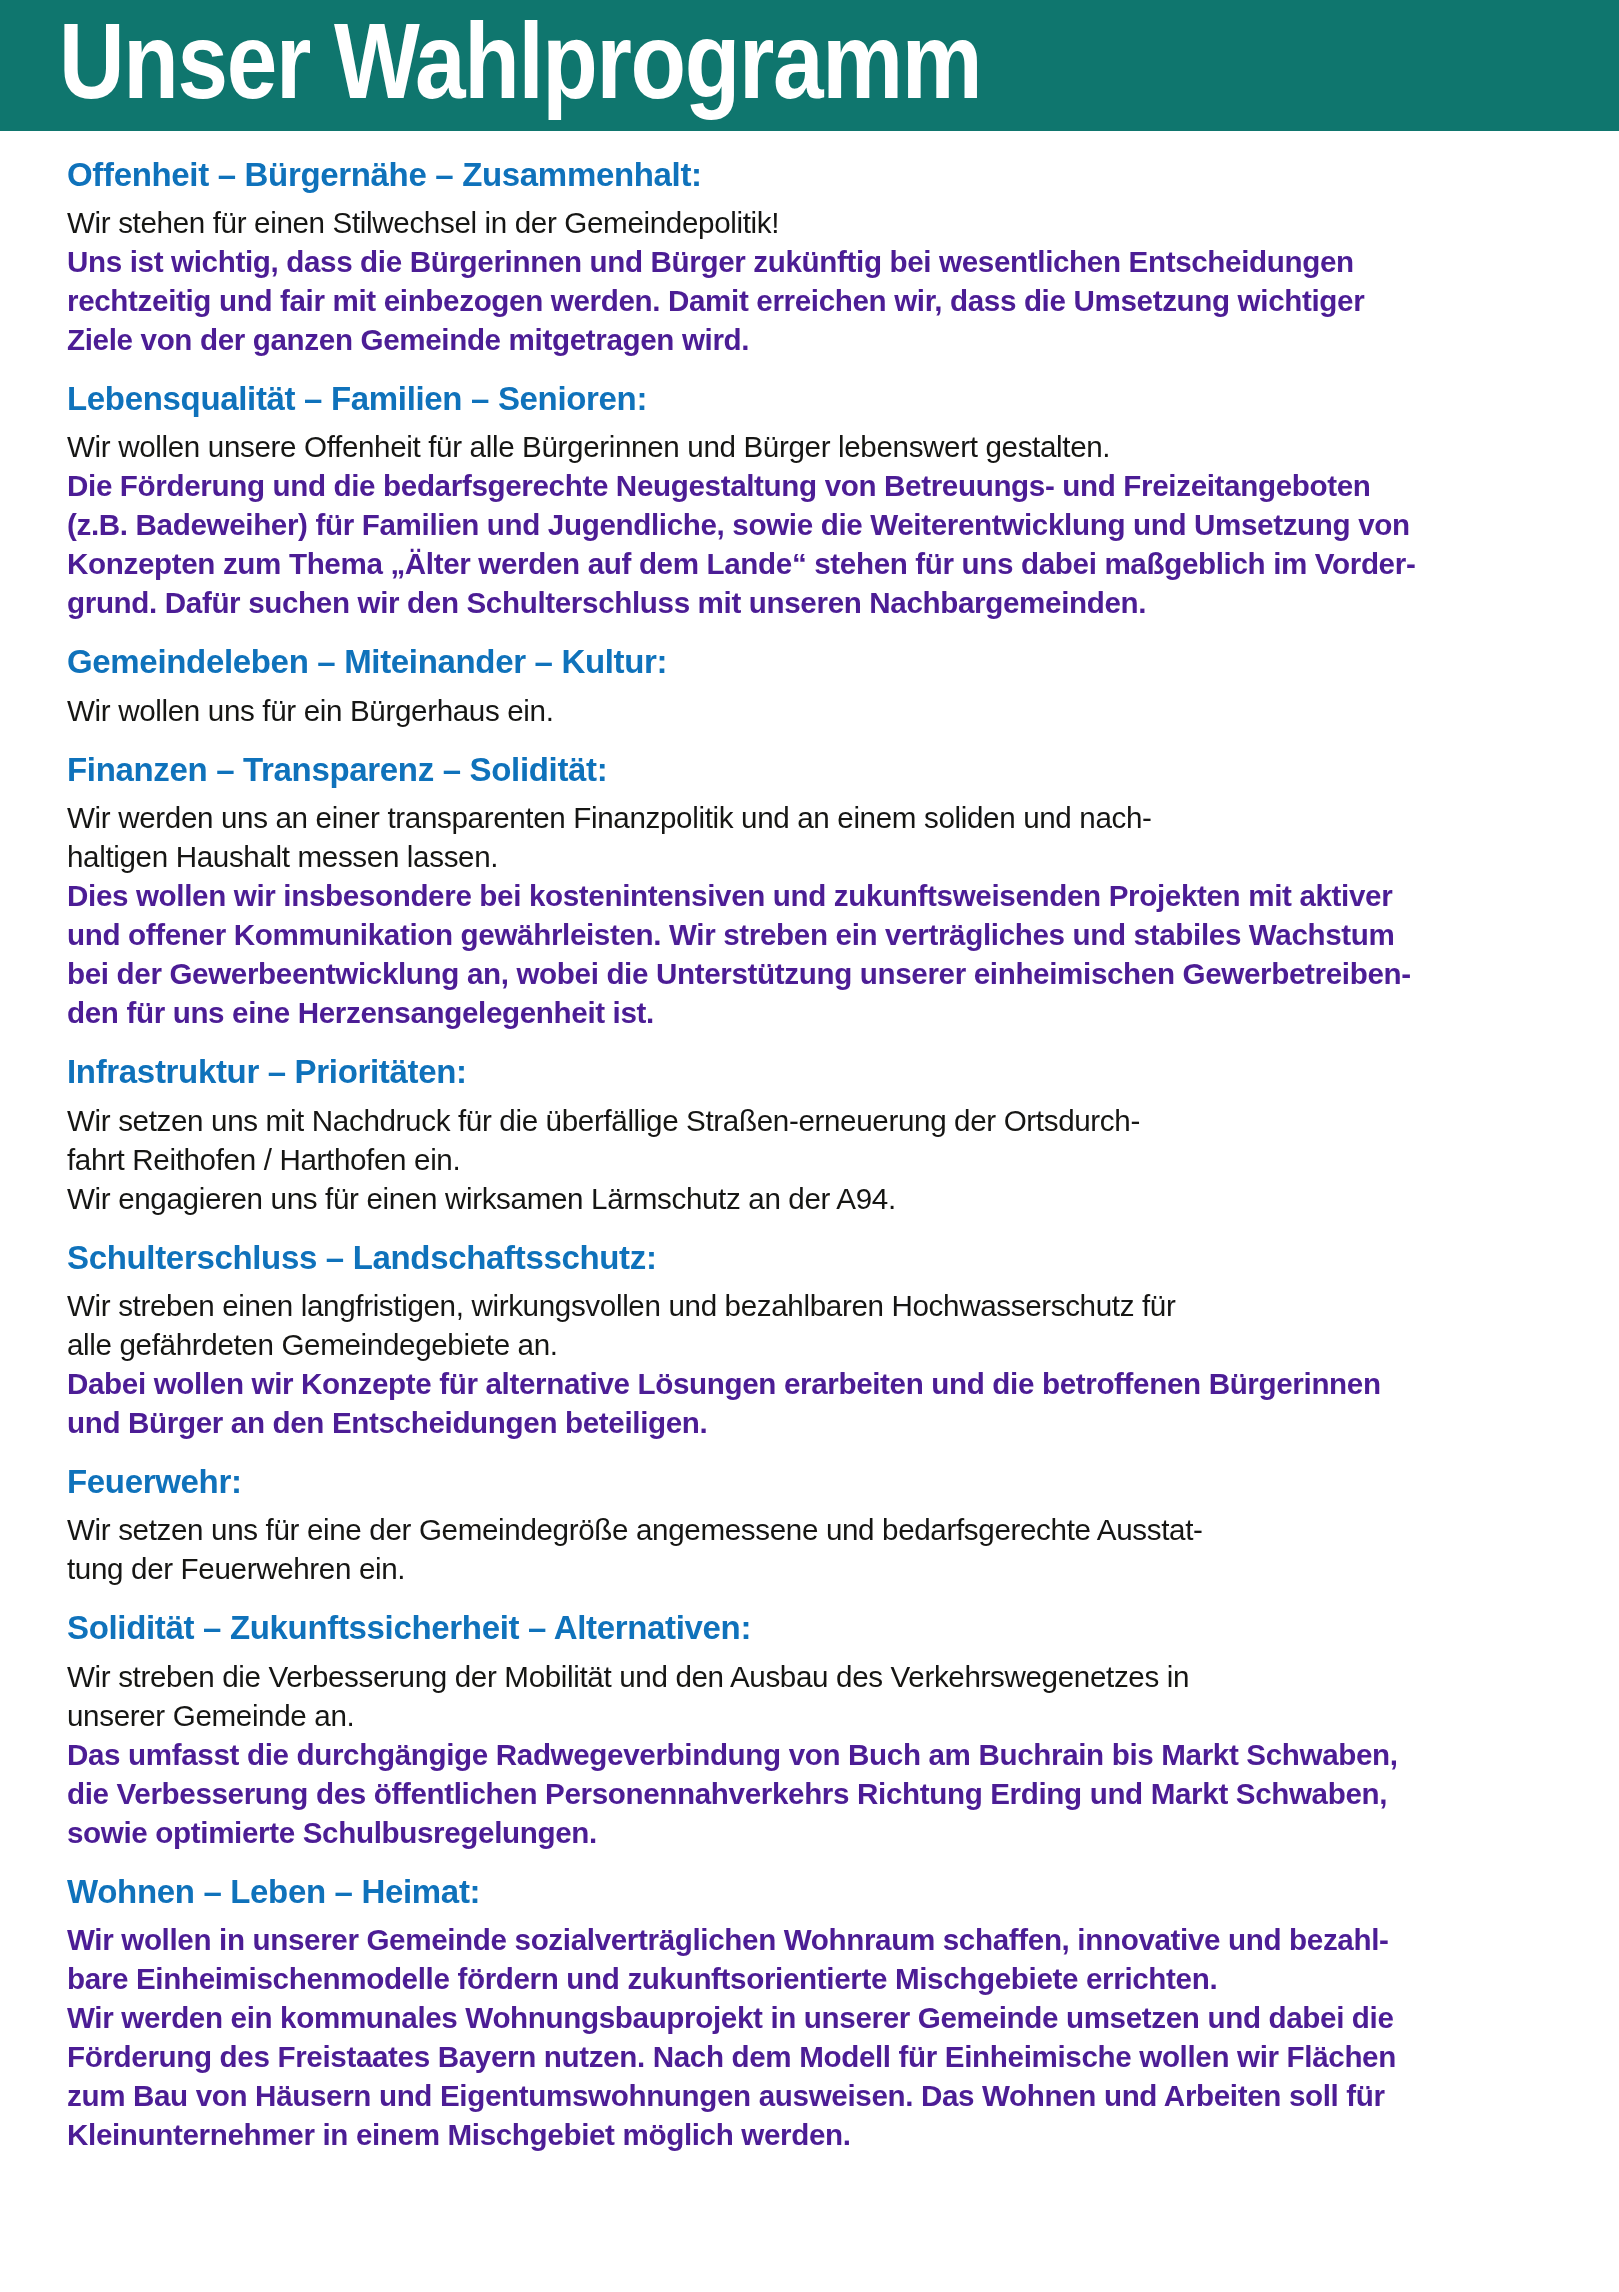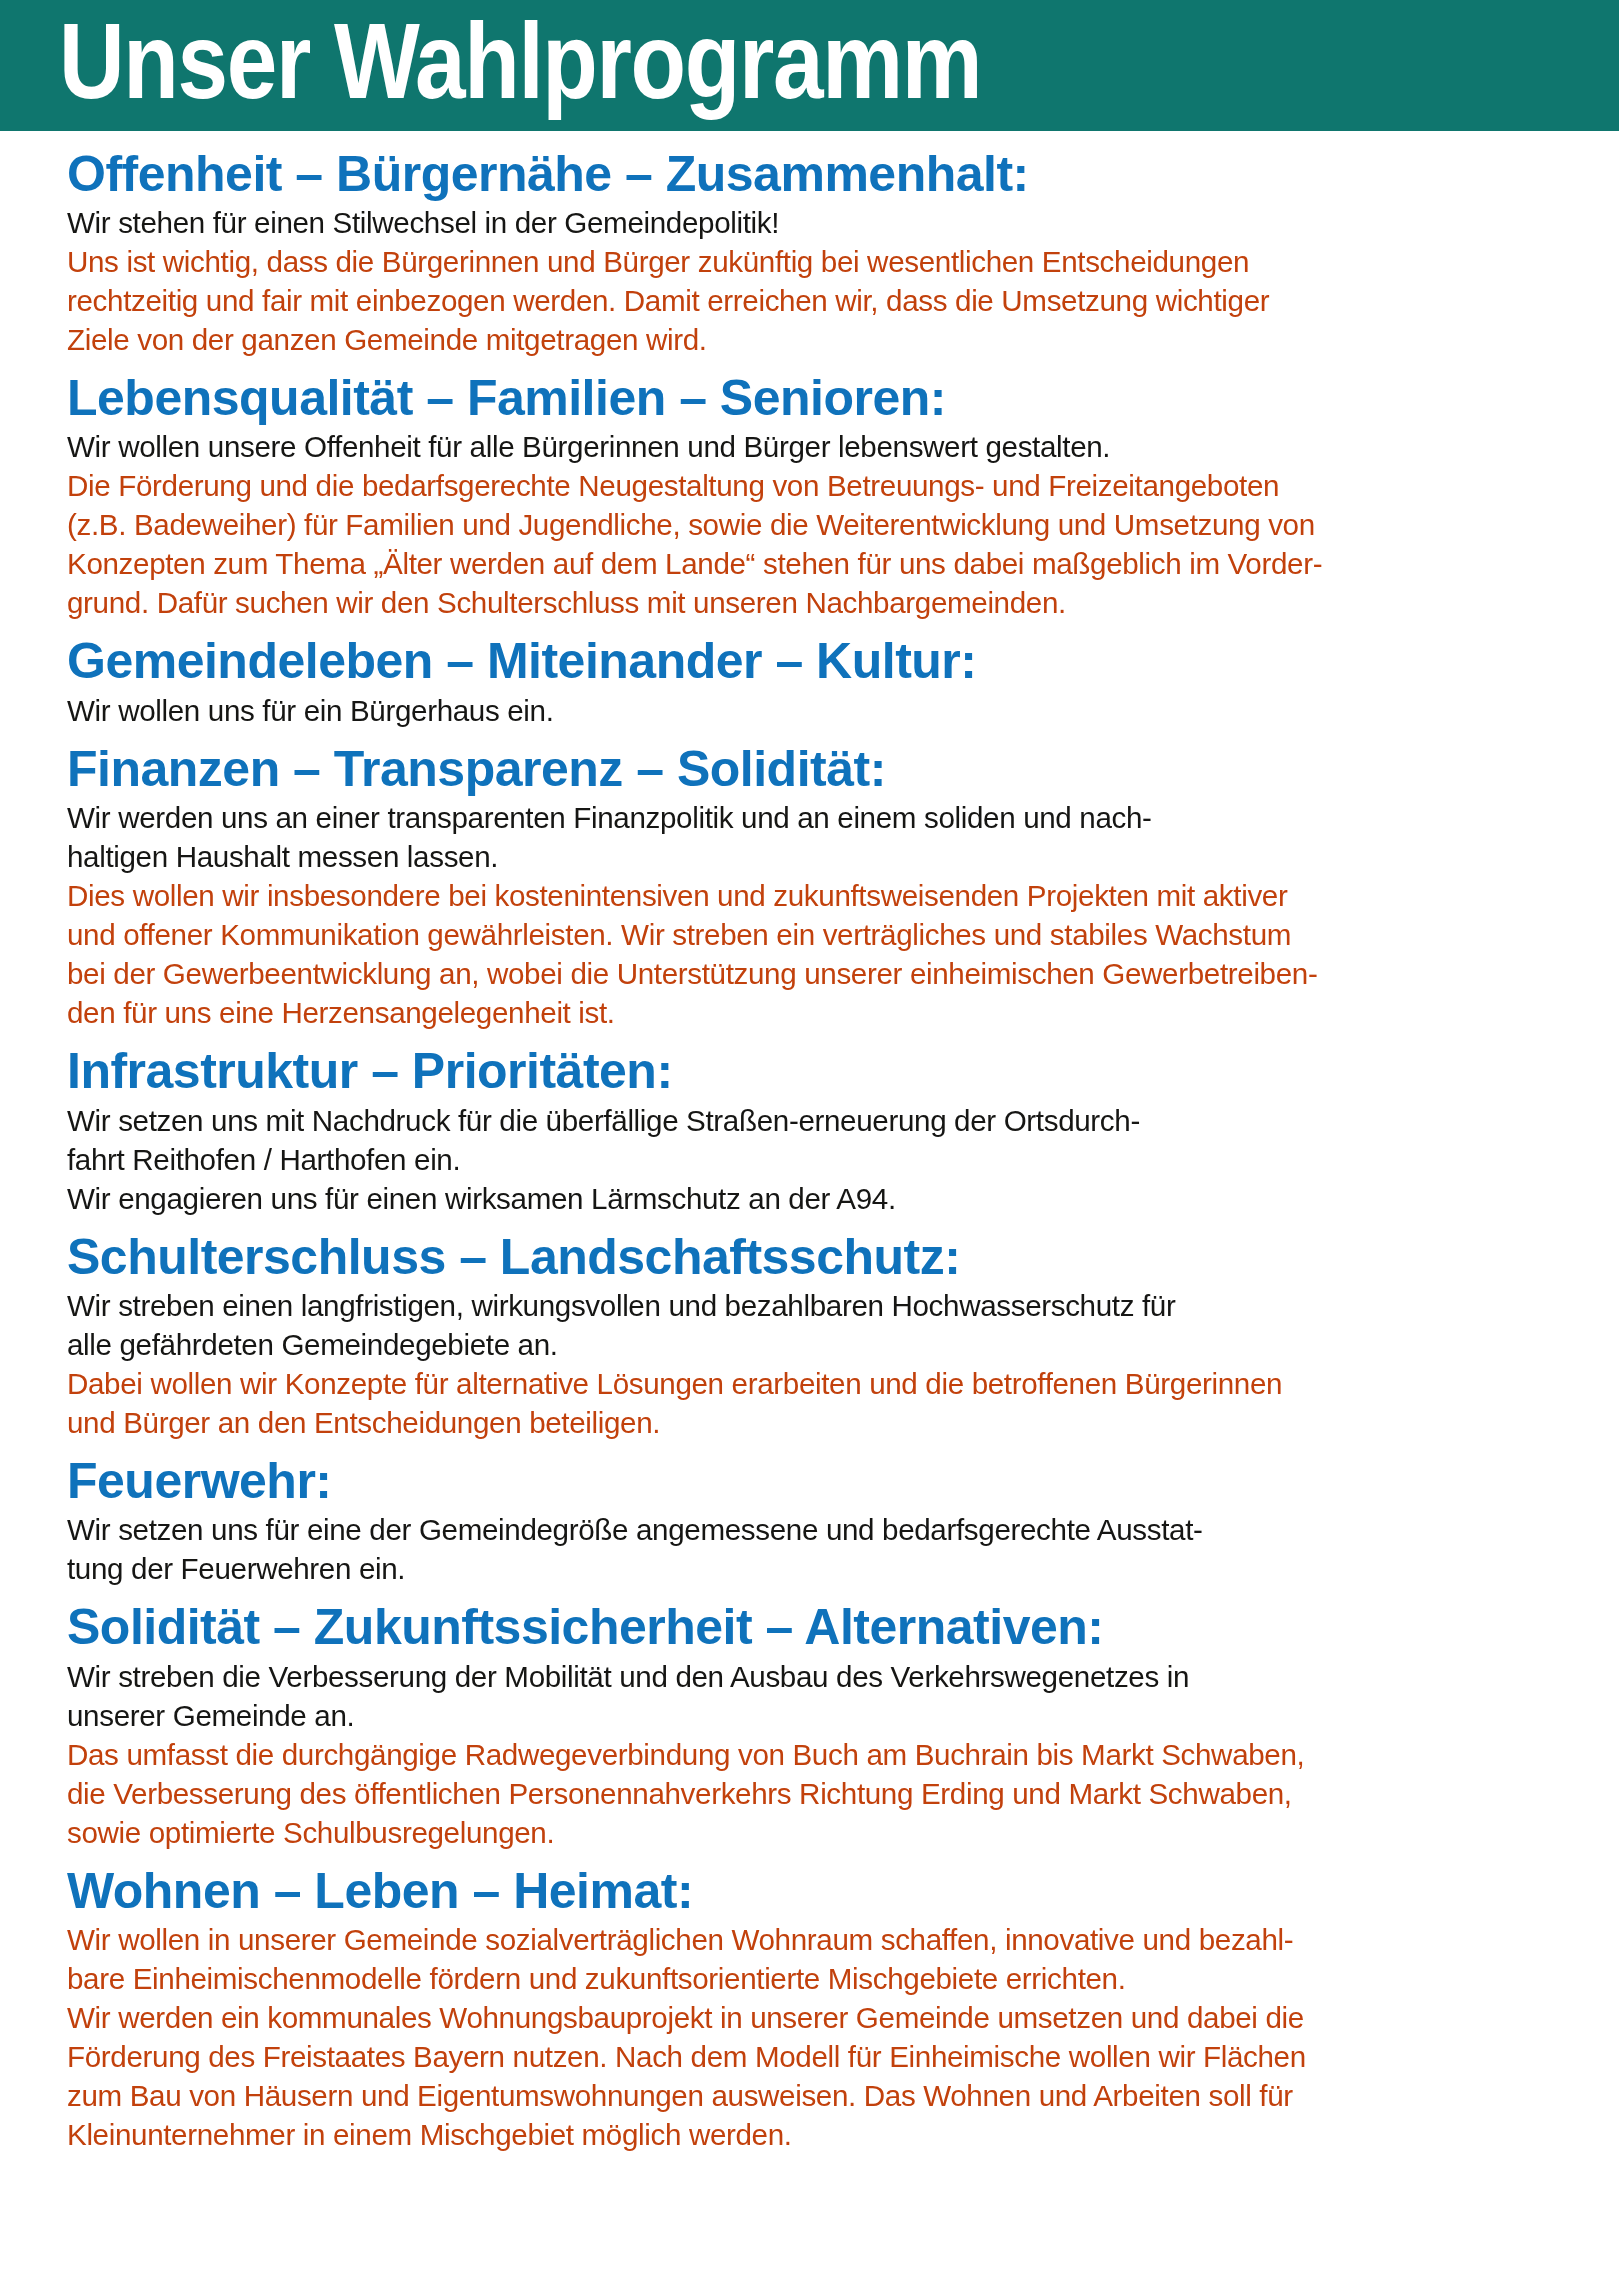--- a/index.html
+++ b/index.html
@@ -38,43 +38,43 @@
     padding-bottom: 7.2px;
   }
 
   
   .content {
     box-sizing: border-box;
     padding: 19.7px 63px 0 67px;
   }
   h2.section-heading {
     color: #0f72bb;
-    font-size: 50px;
+    font-size: 33px;
     line-height: 47px;
     font-weight: bold;
     letter-spacing: -0.01em;
     margin: 16px 0 5.4px 0;
   }
   section:first-of-type h2.section-heading {
     margin-top: 0;
   }
   p.lead, p.body {
     margin: 0;
     font-size: 29.6px;
     line-height: 39px;
     letter-spacing: -0.012em;
     white-space: pre-line;
   }
   p.lead {
     font-weight: normal;
     color: #161614;
   }
   p.body {
-    font-weight: normal;
-    color: #c2410c;
+    font-weight: bold;
+    color: #4c1d95;
   }
 </style>
 </head>
 <body>
 
 <header class="banner">
   <span class="banner-title">Unser Wahlprogramm</span>
 </header>
 
 <main class="content">

